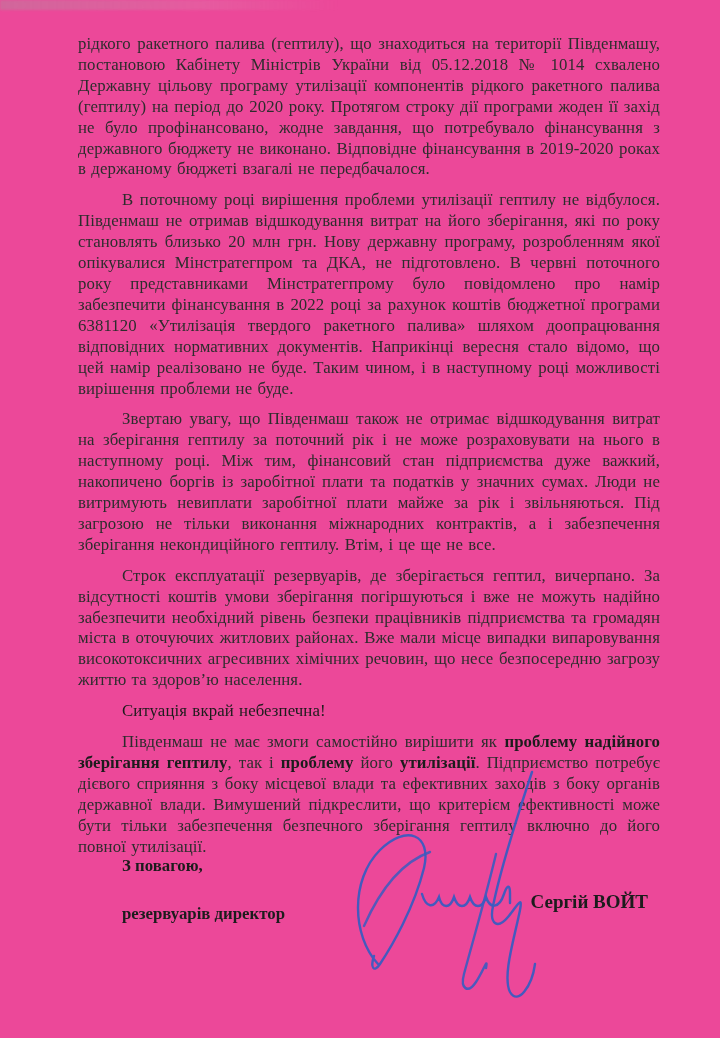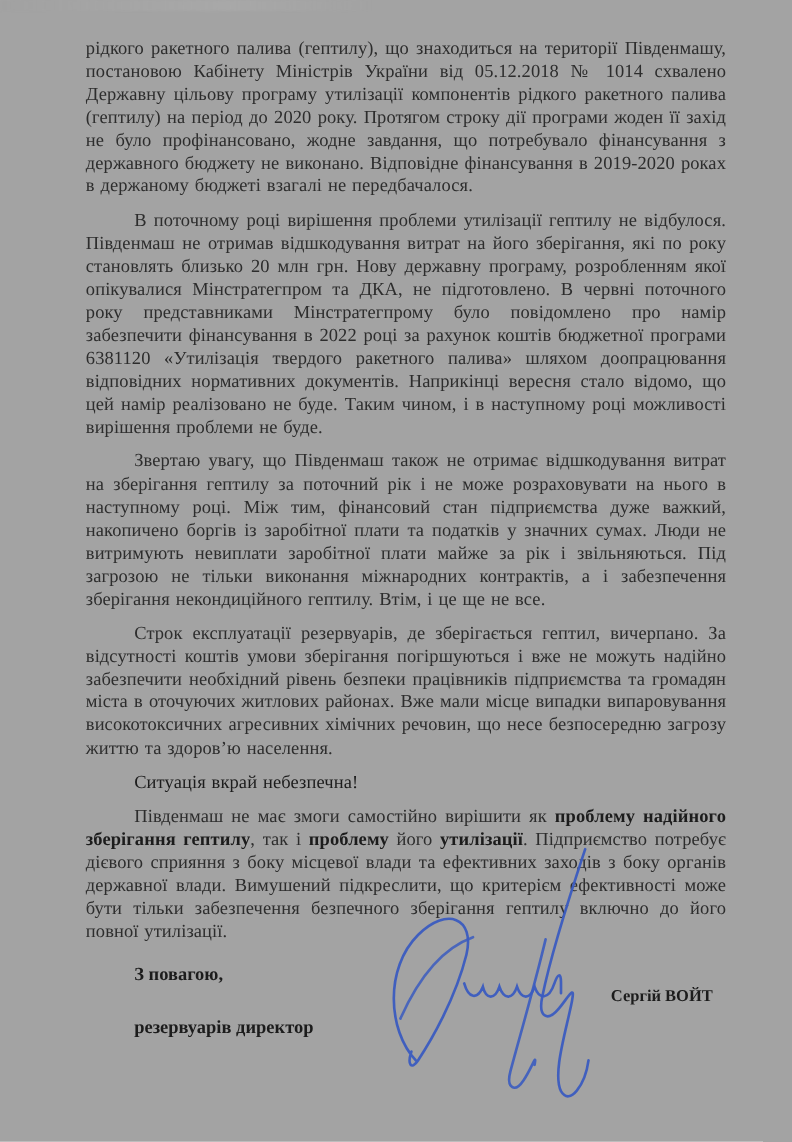--- a/index.html
+++ b/index.html
@@ -1,20 +1,20 @@
 <!DOCTYPE html>
 <html lang="uk"><head>
 <meta charset="utf-8">
 <style>
   html,body{margin:0;padding:0;background:#e9e9e9;}
   .page{
     position:relative;
     width:720px;height:1038px;
     margin:0 auto;
-    background:#a3a3a3;
+    background:#ec4899;
     overflow:hidden;
     font-family:"Liberation Serif","DejaVu Serif",serif;
     color:#2d2d2d;
   }
   .scan-smudge{
     position:absolute;top:0;left:0;width:340px;height:10px;
     background:linear-gradient(90deg, rgba(160,160,160,.35), rgba(200,200,200,.15) 60%, rgba(255,255,255,0));
     filter:blur(1px);
     pointer-events:none;
   }
@@ -35,40 +35,40 @@
   .par.no-indent{text-indent:0;}
   .par.alert{
     font-weight:normal;
     text-align:left;
     color:#1c1c1c;
     margin-bottom:10px;
   }
   .b{font-weight:bold;color:#1c1c1c;}
   .closing{
     position:absolute;
-    left:78px;top:874px;
+    left:78px;top:854px;
     width:582px;
     display:flex;
     flex-direction:row;
-    align-items:flex-start;
+    align-items:center;
   }
   .closing-left{
     margin-left:44px;
     font-weight:bold;
     font-size:16.8px;
     line-height:24px;
     color:#1c1c1c;
     white-space:pre-line;
   }
   .closing-name{
     margin-left:auto;
     margin-top:24px;
     margin-right:12px;
     font-weight:bold;
-    font-size:15px;
+    font-size:19px;
     color:#1c1c1c;
     white-space:nowrap;
   }
   .signature{
     position:absolute;
     left:336px;top:768px;
     width:210px;height:232px;
     pointer-events:none;
   }
   .signature svg{width:100%;height:100%;}

